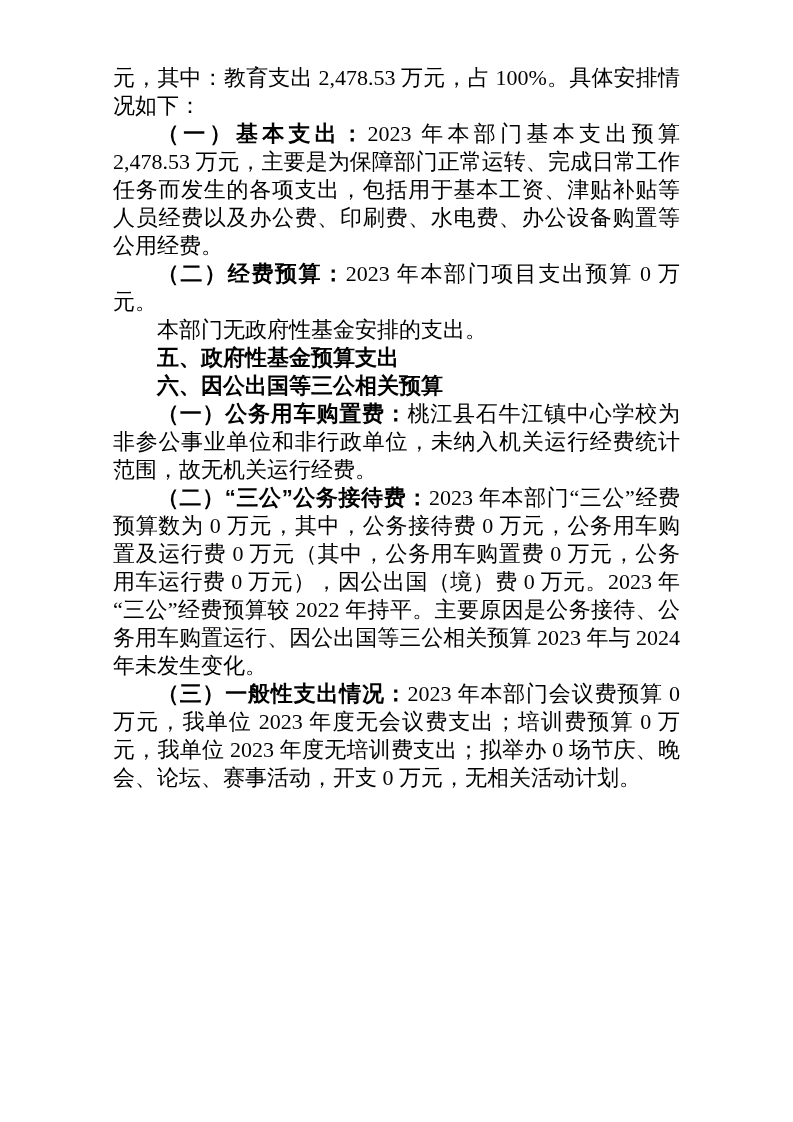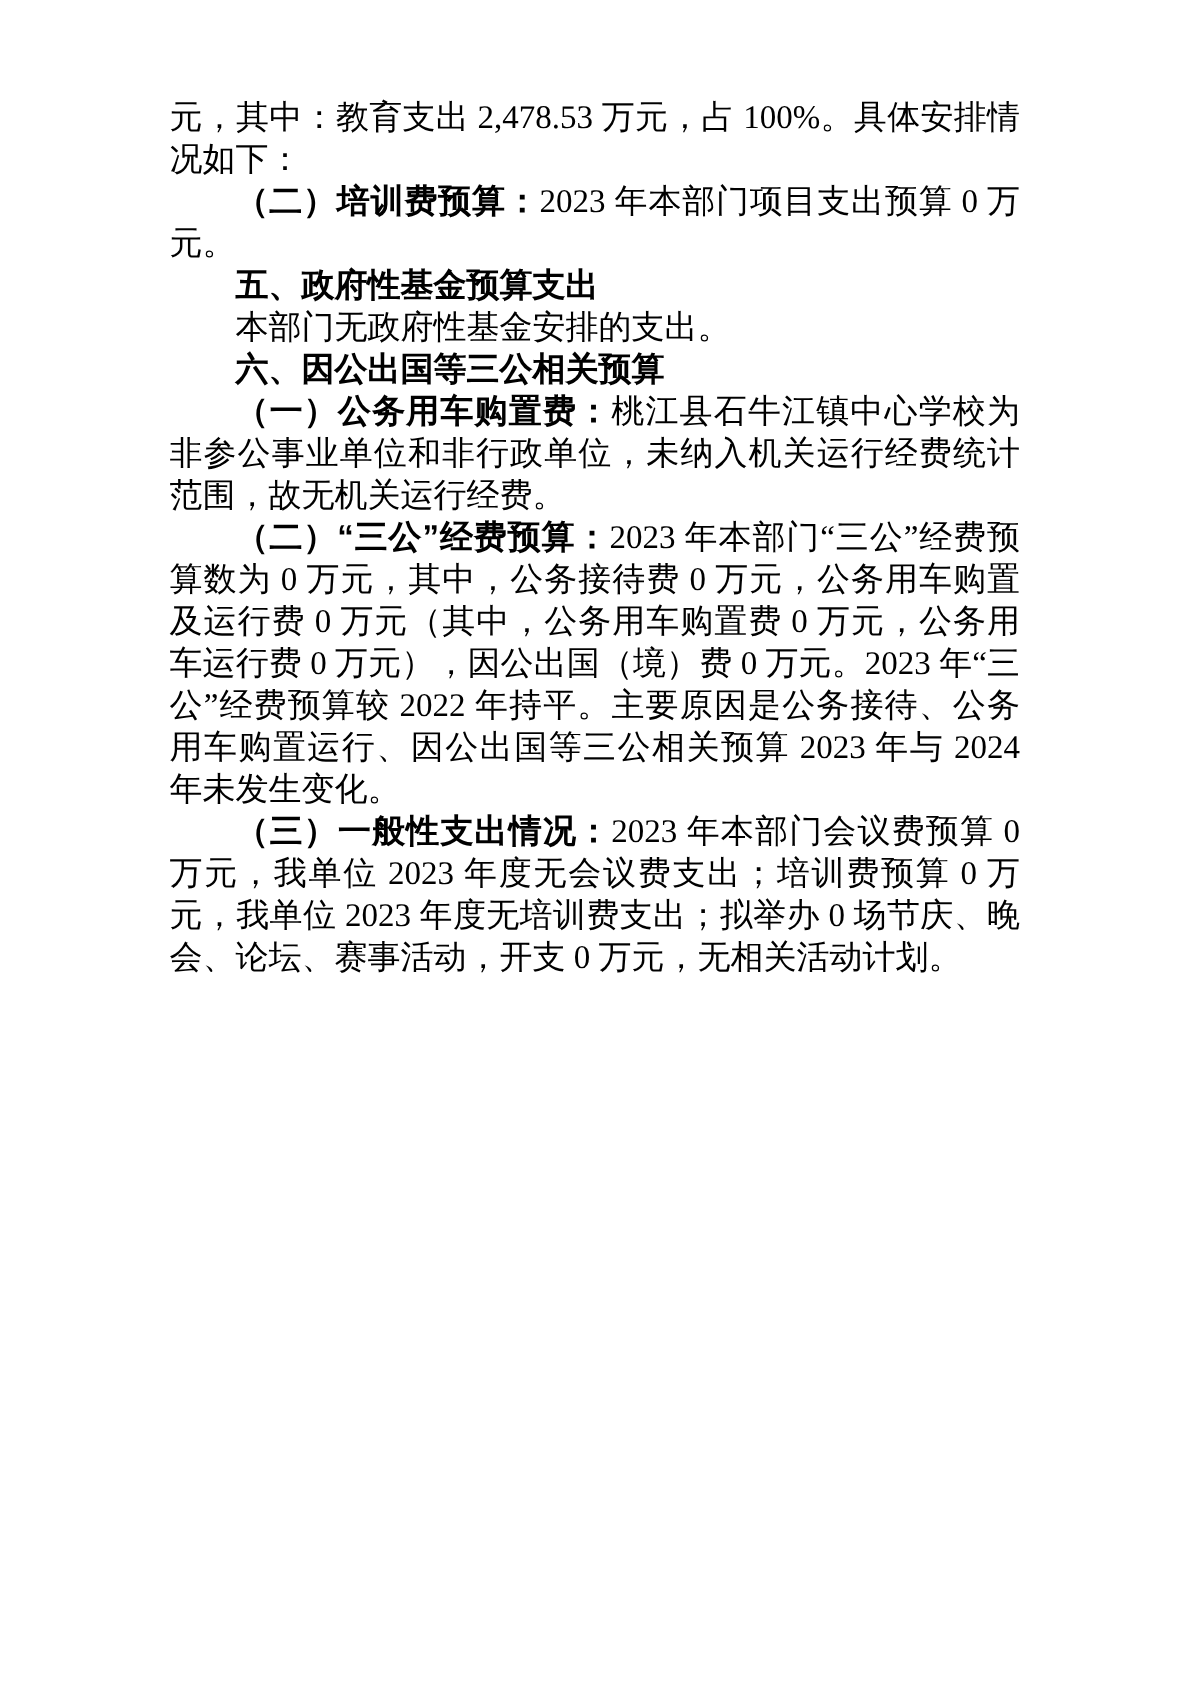--- a/index.html
+++ b/index.html
@@ -40,30 +40,31 @@
     font-family: "Liberation Sans", "DejaVu Sans", sans-serif;
   }
 </style>
 </head>
 <body>
 
 <div class="page">
 
   <p class="para flush"><span>元，其中：教育支出 2,478.53 万元，占 100%。具体安排情况如下：</span></p>
 
+  <p class="para"><span class="label">（一）基本支出：</span><span>2023 年本部门基本支出预算 2,478.53 万元，主要是为保障部门正常运转、完成日常工作任务而发生的各项支出，包括用于基本工资、津贴补贴等人员经费以及办公费、印刷费、水电费、办公设备购置等公用经费。</span></p>
 
-  <p class="para"><span class="label">（二）培训费预算：</span><span>2023 年本部门项目支出预算 0 万元。</span></p>
+  <p class="para"><span class="label">（二）经费预算：</span><span>2023 年本部门项目支出预算 0 万元。</span></p>
+
+  <p class="para"><span>本部门无政府性基金安排的支出。</span></p>
 
   <p class="para heading">五、政府性基金预算支出</p>
-
-  <p class="para"><span>本部门无政府性基金安排的支出。</span></p>
 
   <p class="para heading">六、因公出国等三公相关预算</p>
 
   <p class="para"><span class="label">（一）公务用车购置费：</span><span>桃江县石牛江镇中心学校为非参公事业单位和非行政单位，未纳入机关运行经费统计范围，故无机关运行经费。</span></p>
 
-  <p class="para"><span class="label">（二）“三公”经费预算：</span><span>2023 年本部门“三公”经费预算数为 0 万元，其中，公务接待费 0 万元，公务用车购置及运行费 0 万元（其中，公务用车购置费 0 万元，公务用车运行费 0 万元），因公出国（境）费 0 万元。2023 年“三公”经费预算较 2022 年持平。主要原因是公务接待、公务用车购置运行、因公出国等三公相关预算 2023 年与 2024 年未发生变化。</span></p>
+  <p class="para"><span class="label">（二）“三公”公务接待费：</span><span>2023 年本部门“三公”经费预算数为 0 万元，其中，公务接待费 0 万元，公务用车购置及运行费 0 万元（其中，公务用车购置费 0 万元，公务用车运行费 0 万元），因公出国（境）费 0 万元。2023 年“三公”经费预算较 2022 年持平。主要原因是公务接待、公务用车购置运行、因公出国等三公相关预算 2023 年与 2024 年未发生变化。</span></p>
 
   <p class="para"><span class="label">（三）一般性支出情况：</span><span>2023 年本部门会议费预算 0 万元，我单位 2023 年度无会议费支出；培训费预算 0 万元，我单位 2023 年度无培训费支出；拟举办 0 场节庆、晚会、论坛、赛事活动，开支 0 万元，无相关活动计划。</span></p>
 
 
 
 </div>
 
 </body></html>

